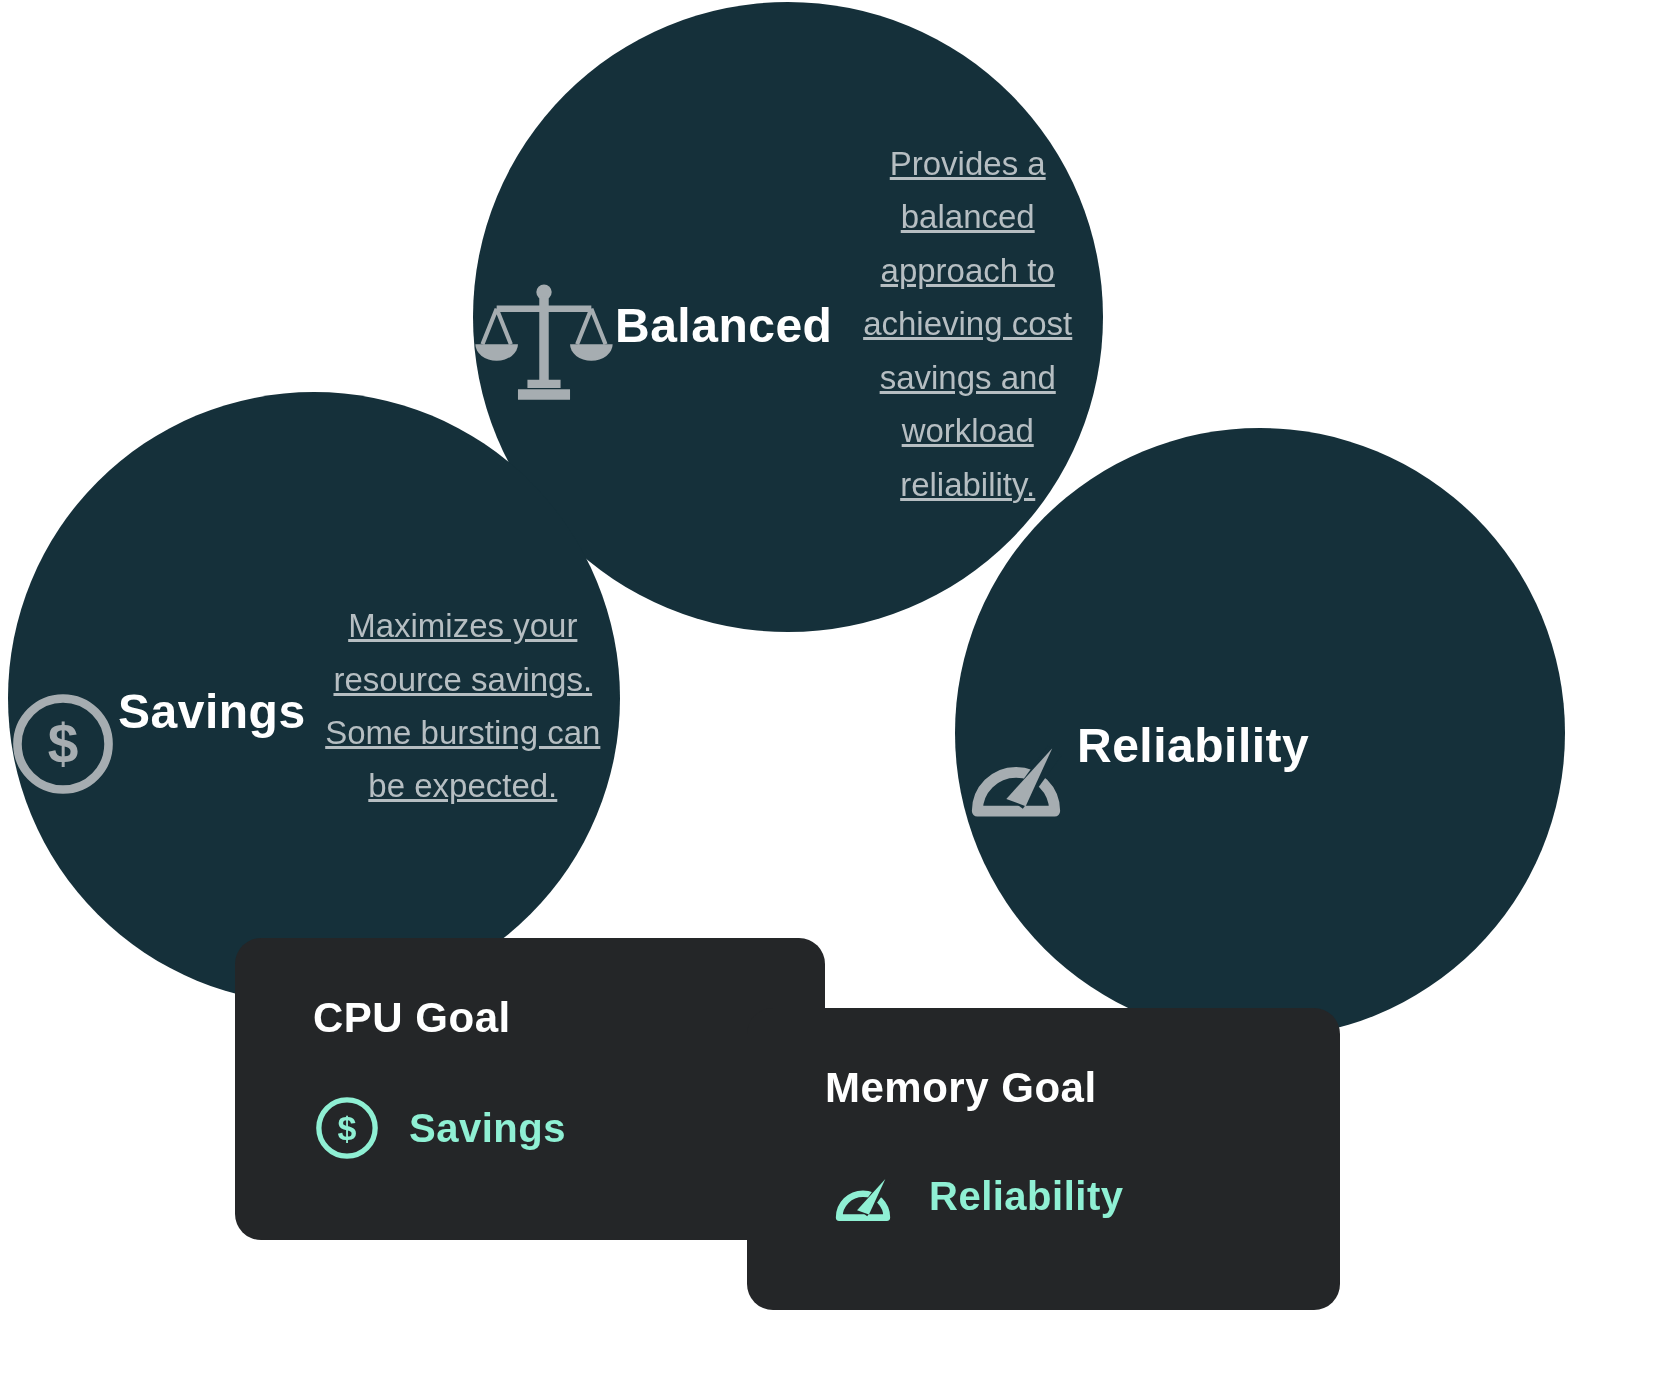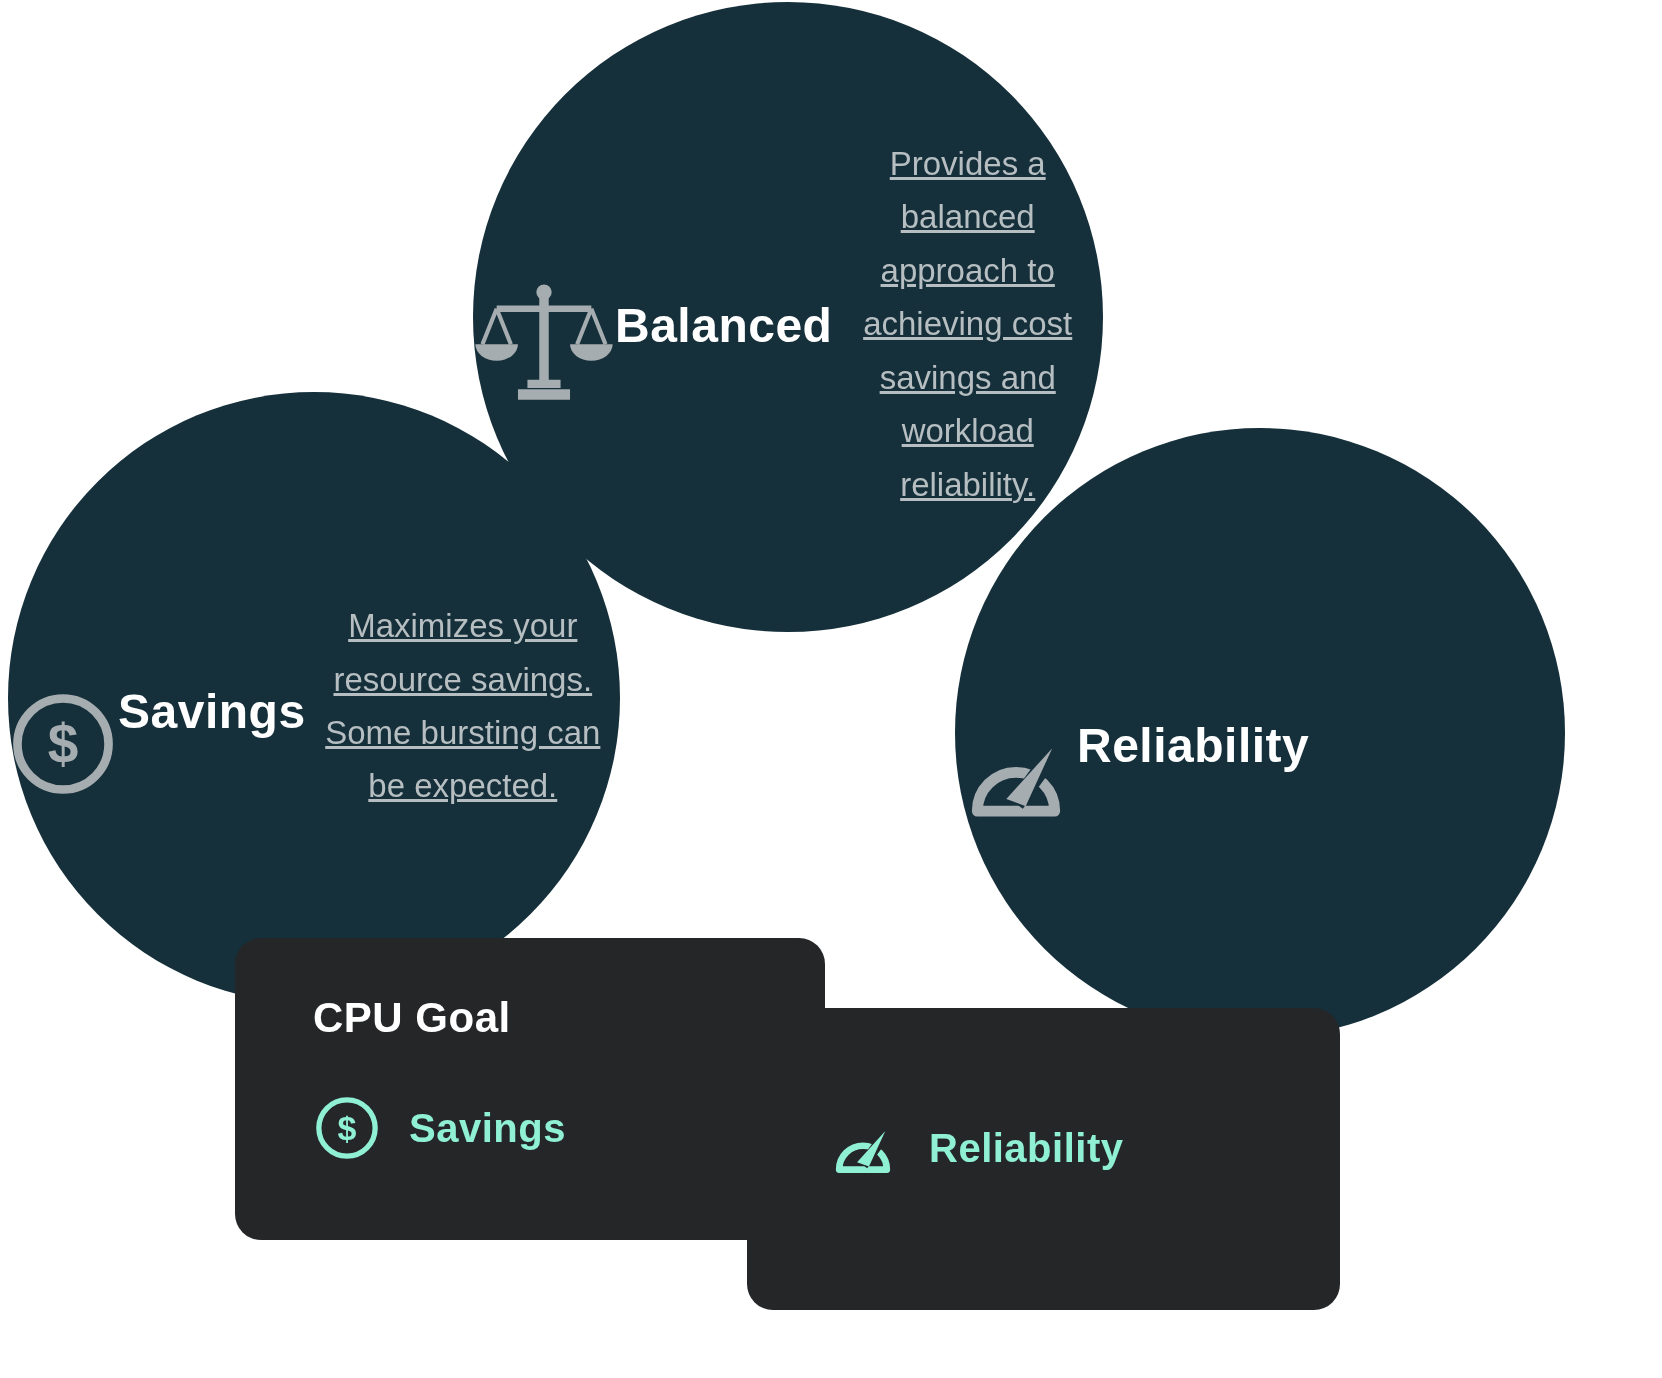--- a/index.html
+++ b/index.html
@@ -119,20 +119,21 @@
         <svg width="68" height="68" viewBox="0 0 64 64">
           <circle cx="32" cy="32" r="26.5" fill="none" stroke="currentColor" stroke-width="5"></circle>
           <text x="32" y="43" text-anchor="middle" font-size="32" font-weight="700" fill="currentColor">$</text>
         </svg>
       </span>
       <span class="goal-value">Savings</span>
     </div>
   </div>
 
   <div class="goal-card" id="card-memory">
+    <div class="card-title">Memory Goal</div>
     <div class="goal-row">
       <span>
         <svg width="76" height="64" viewBox="0 0 100 86">
           <path d="M18 72 a32 32 0 1 1 64 0 z" fill="none" stroke="currentColor" stroke-width="9" stroke-linejoin="round"></path>
           <line class="gap-stroke" x1="50" y1="66" x2="82" y2="22" stroke-width="14"></line>
           <path d="M42 62 L80 20 L58 68 z" fill="currentColor"></path>
         </svg>
       </span>
       <span class="goal-value">Reliability</span>
     </div>

